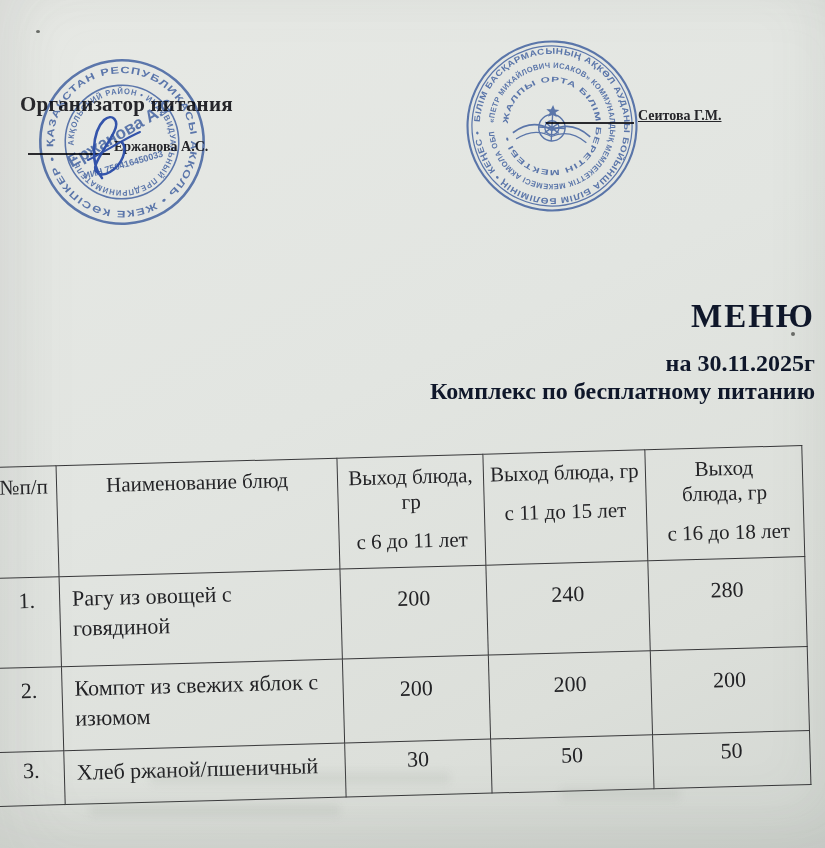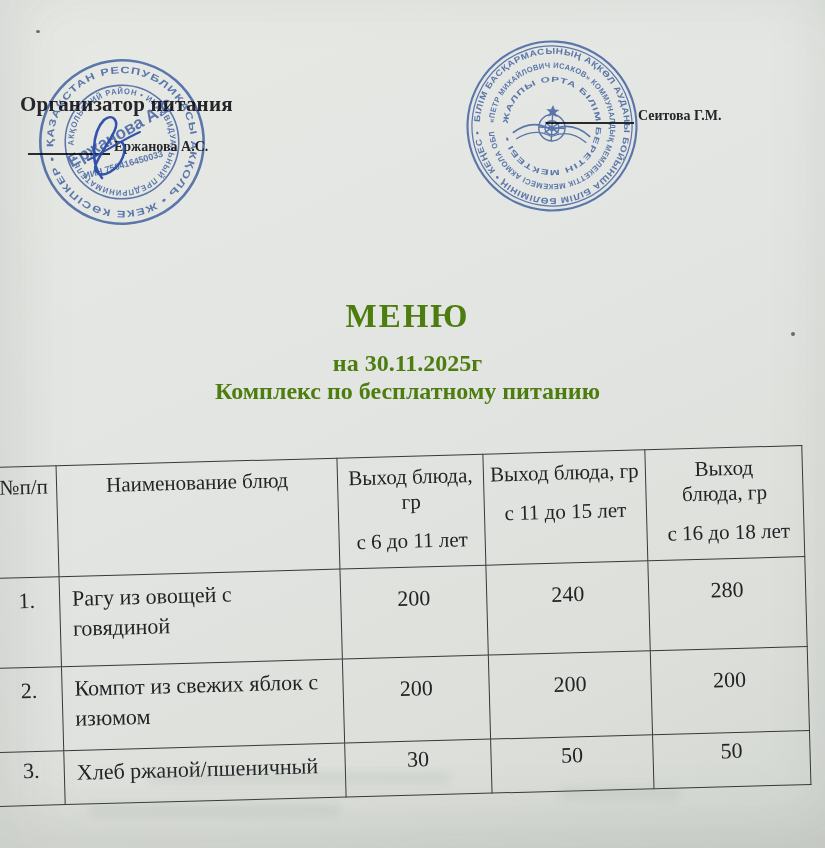--- a/index.html
+++ b/index.html
@@ -11,33 +11,33 @@
   .paper{position:absolute;inset:0;}
   .vignette{position:absolute;inset:0;pointer-events:none;
     box-shadow:inset 0 -30px 60px rgba(90,95,90,.10), inset 30px 0 60px rgba(120,125,120,.05);}
   
   .sig-block{position:absolute;color:#26262a;}
   .sig-left{left:20px;top:92px;width:340px;}
   .sig-right{left:428px;top:86px;width:380px;}
   .role{font-weight:bold;font-size:21px;letter-spacing:.2px;}
   .sig-line{display:flex;align-items:flex-end;margin-top:16px;}
   .sig-left .sig-line{margin-left:8px;}
-  .sig-right .sig-line{margin-left:118px;}
+  .sig-right .sig-line{margin-left:118px;text-decoration:underline;}
   .rule{display:inline-block;border-bottom:2px solid #2a2a2e;height:20px;}
   .sig-left .rule{width:82px;}
   .sig-right .rule{width:88px;}
   .person{font-weight:bold;font-size:14px;margin-left:4px;}
   
   .stamp{position:absolute;mix-blend-mode:multiply;opacity:.85;}
   .stamp-left{left:36px;top:56px;width:172px;height:172px;transform:rotate(-4deg);}
   .stamp-right{left:464px;top:38px;width:176px;height:176px;transform:rotate(3deg);}
   .stamp svg{width:100%;height:100%;}
   .signature-stroke{position:absolute;left:78px;top:108px;width:74px;height:78px;opacity:.95;}
   
-  .title-wrap{position:absolute;left:0;top:298px;width:815px;text-align:center;color:#4d7c0f;}
+  .title-wrap{position:absolute;left:0;top:298px;width:815px;text-align:right;color:#0f172a;}
   .title-main{font-size:33px;font-weight:bold;letter-spacing:2px;}
   .title-date{font-size:24px;font-weight:bold;margin-top:15px;}
   .title-sub{font-size:24px;font-weight:bold;margin-top:1px;}
   
   table.menu{
     position:absolute;left:-6px;top:456px;width:812px;
     border-collapse:collapse;table-layout:fixed;
     transform:rotate(-1.55deg);
     color:#232326;
   }

